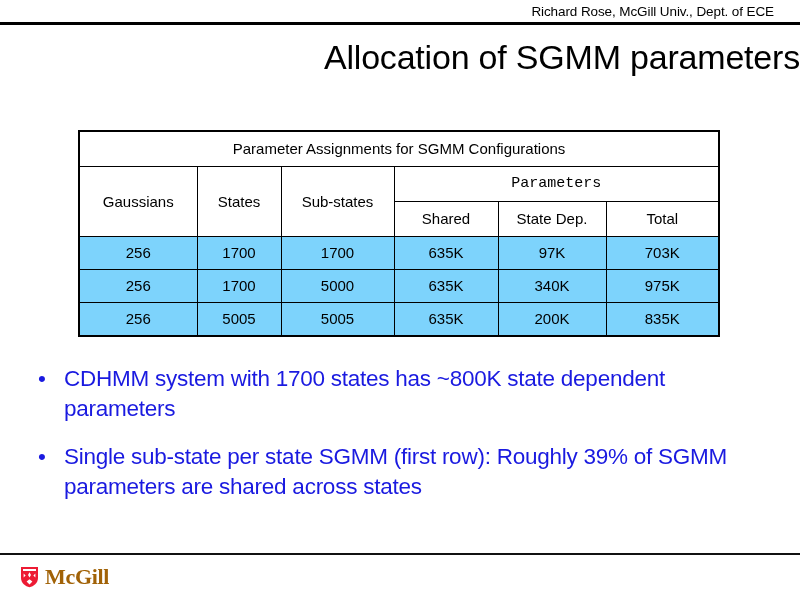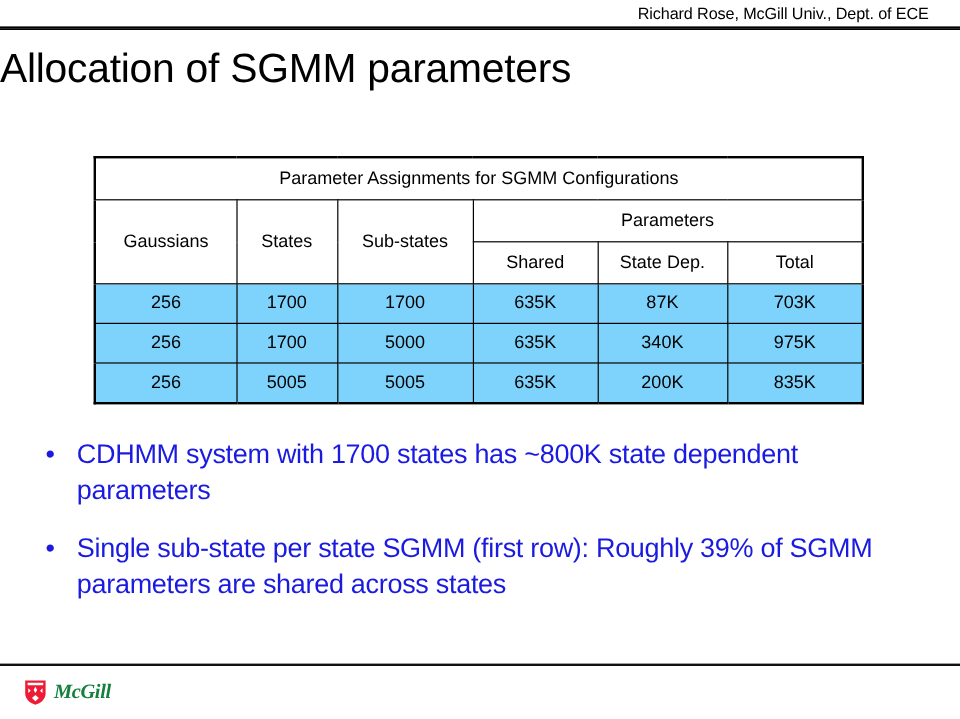--- a/index.html
+++ b/index.html
@@ -51,21 +51,21 @@
     border-bottom: 1px solid #000000;
     box-sizing: content-box;
   }
 
   
   .slide-title {
     position: absolute;
     left: 0;
     top: 38px;
     width: 800px;
-    text-align: left;
+    text-align: right;
     font-size: 34px;
     font-weight: normal;
     letter-spacing: -0.2px;
     color: #000000;
   }
 
   
   .table-wrap {
     position: absolute;
     left: 78px;
@@ -103,20 +103,21 @@
     line-height: 56px;
     vertical-align: middle;
   }
   td.sub-head {
     height: 28px;
     line-height: 28px;
   }
   td.group-head {
     height: 28px;
     line-height: 28px;
+    font-family: Liberation Mono, monospace;
   }
   tr.data-row td {
     background: #7dd3fc;
     height: 26px;
     line-height: 26px;
     font-size: 15px;
   }
 
   
   col.c-gauss { width: 118px; }
@@ -169,26 +170,25 @@
     align-items: center;
     gap: 6px;
   }
   .logo .shield {
     width: 19px;
     height: 22px;
     flex: 0 0 auto;
   }
   .logo .wordmark {
     font-family: "Liberation Serif", serif;
-    font-size: 17px;
+    font-size: 22px;
     font-weight: bold;
-    color: #15803d;
+    color: #a16207;
     line-height: 22px;
     letter-spacing: -0.3px;
-    font-style: italic;
   }
 </style>
 </head>
 <body>
 
 <div class="slide-header">
   <div class="hdr-right">Richard Rose, McGill Univ., Dept. of ECE</div>
 </div>
 <div class="hdr-rule"></div>
 
@@ -218,21 +218,21 @@
         <td class="sub-head">Shared</td>
         <td class="sub-head">State Dep.</td>
         <td class="sub-head outer-right">Total</td>
       </tr>
 
       <tr class="data-row">
         <td class="outer-left">256</td>
         <td>1700</td>
         <td>1700</td>
         <td>635K</td>
-        <td>87K</td>
+        <td>97K</td>
         <td class="outer-right">703K</td>
       </tr>
       <tr class="data-row">
         <td class="outer-left">256</td>
         <td>1700</td>
         <td>5000</td>
         <td>635K</td>
         <td>340K</td>
         <td class="outer-right">975K</td>
       </tr>

